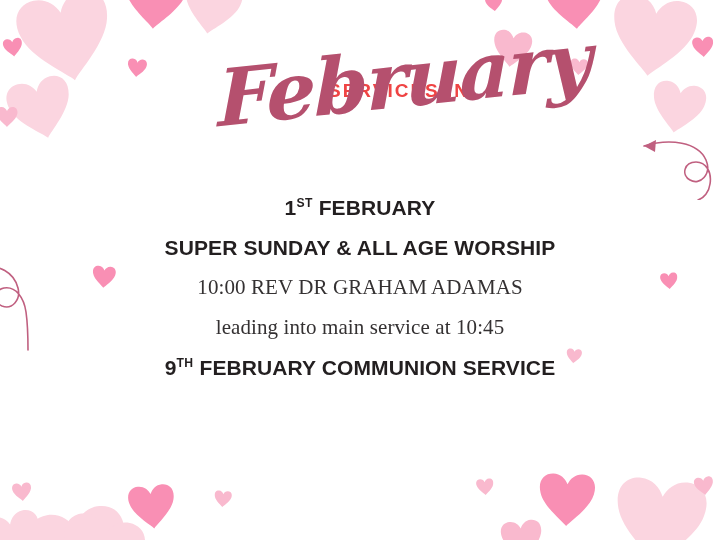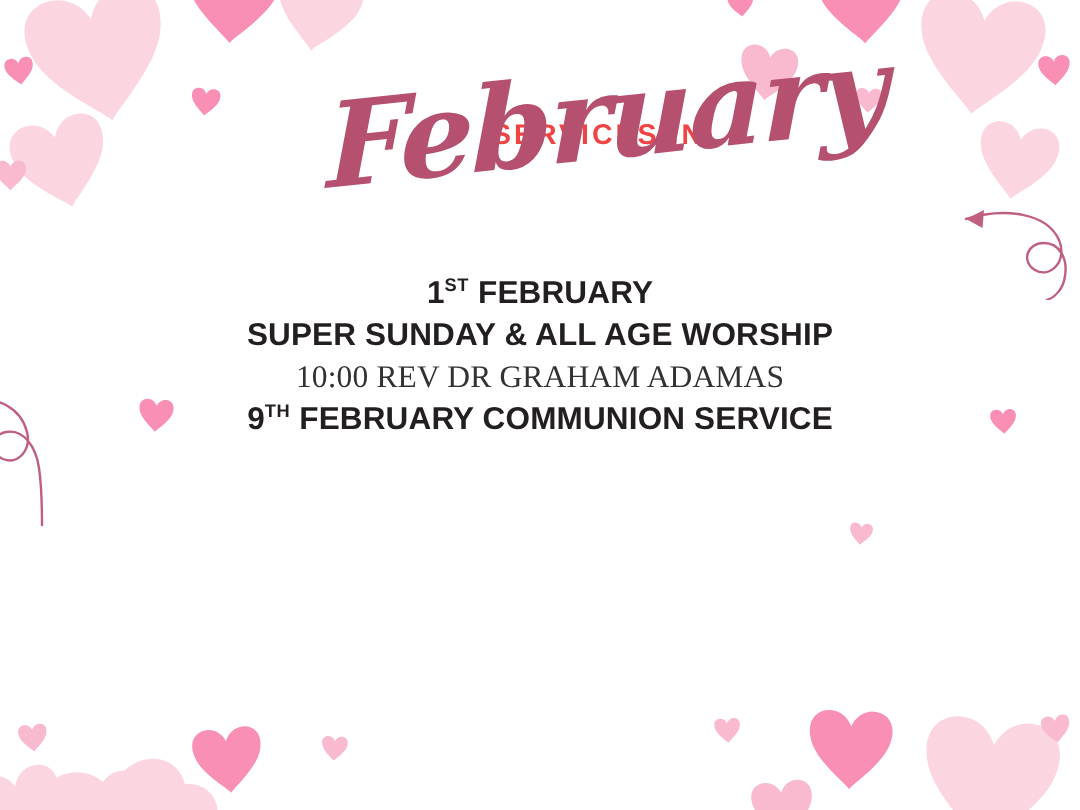--- a/index.html
+++ b/index.html
@@ -70,20 +70,21 @@
     position: absolute;
     left: 0;
     top: 182px;
     width: 720px;
     text-align: center;
   }
   .line {
     color: #231f20;
     line-height: 1.33;
     white-space: nowrap;
+    margin-top: 12px;
   }
   .line.bold {
     font-weight: bold;
     font-size: 21px;
     letter-spacing: 0.1px;
   }
   .line.reg {
     font-weight: normal;
     font-size: 21px;
     letter-spacing: 0.1px;
@@ -258,16 +259,17 @@
 
   <div class="heading">
     <div class="services-in">SERVICES IN</div>
     <div class="february-script">February</div>
   </div>
 
   <div class="services" id="services-list">
       <div class="line bold"><span>1</span><sup>ST</sup><span> FEBRUARY</span></div>
       <div class="line bold">SUPER SUNDAY &amp; ALL AGE WORSHIP</div>
       <div class="line reg">10:00 REV DR GRAHAM ADAMAS</div>
+      <div class="line reg">leading into main service at 10:45</div>
       <div class="line bold"><span>9</span><sup>TH</sup><span> FEBRUARY COMMUNION SERVICE</span></div>
     </div>
 
 </div>
 
 </body></html>

